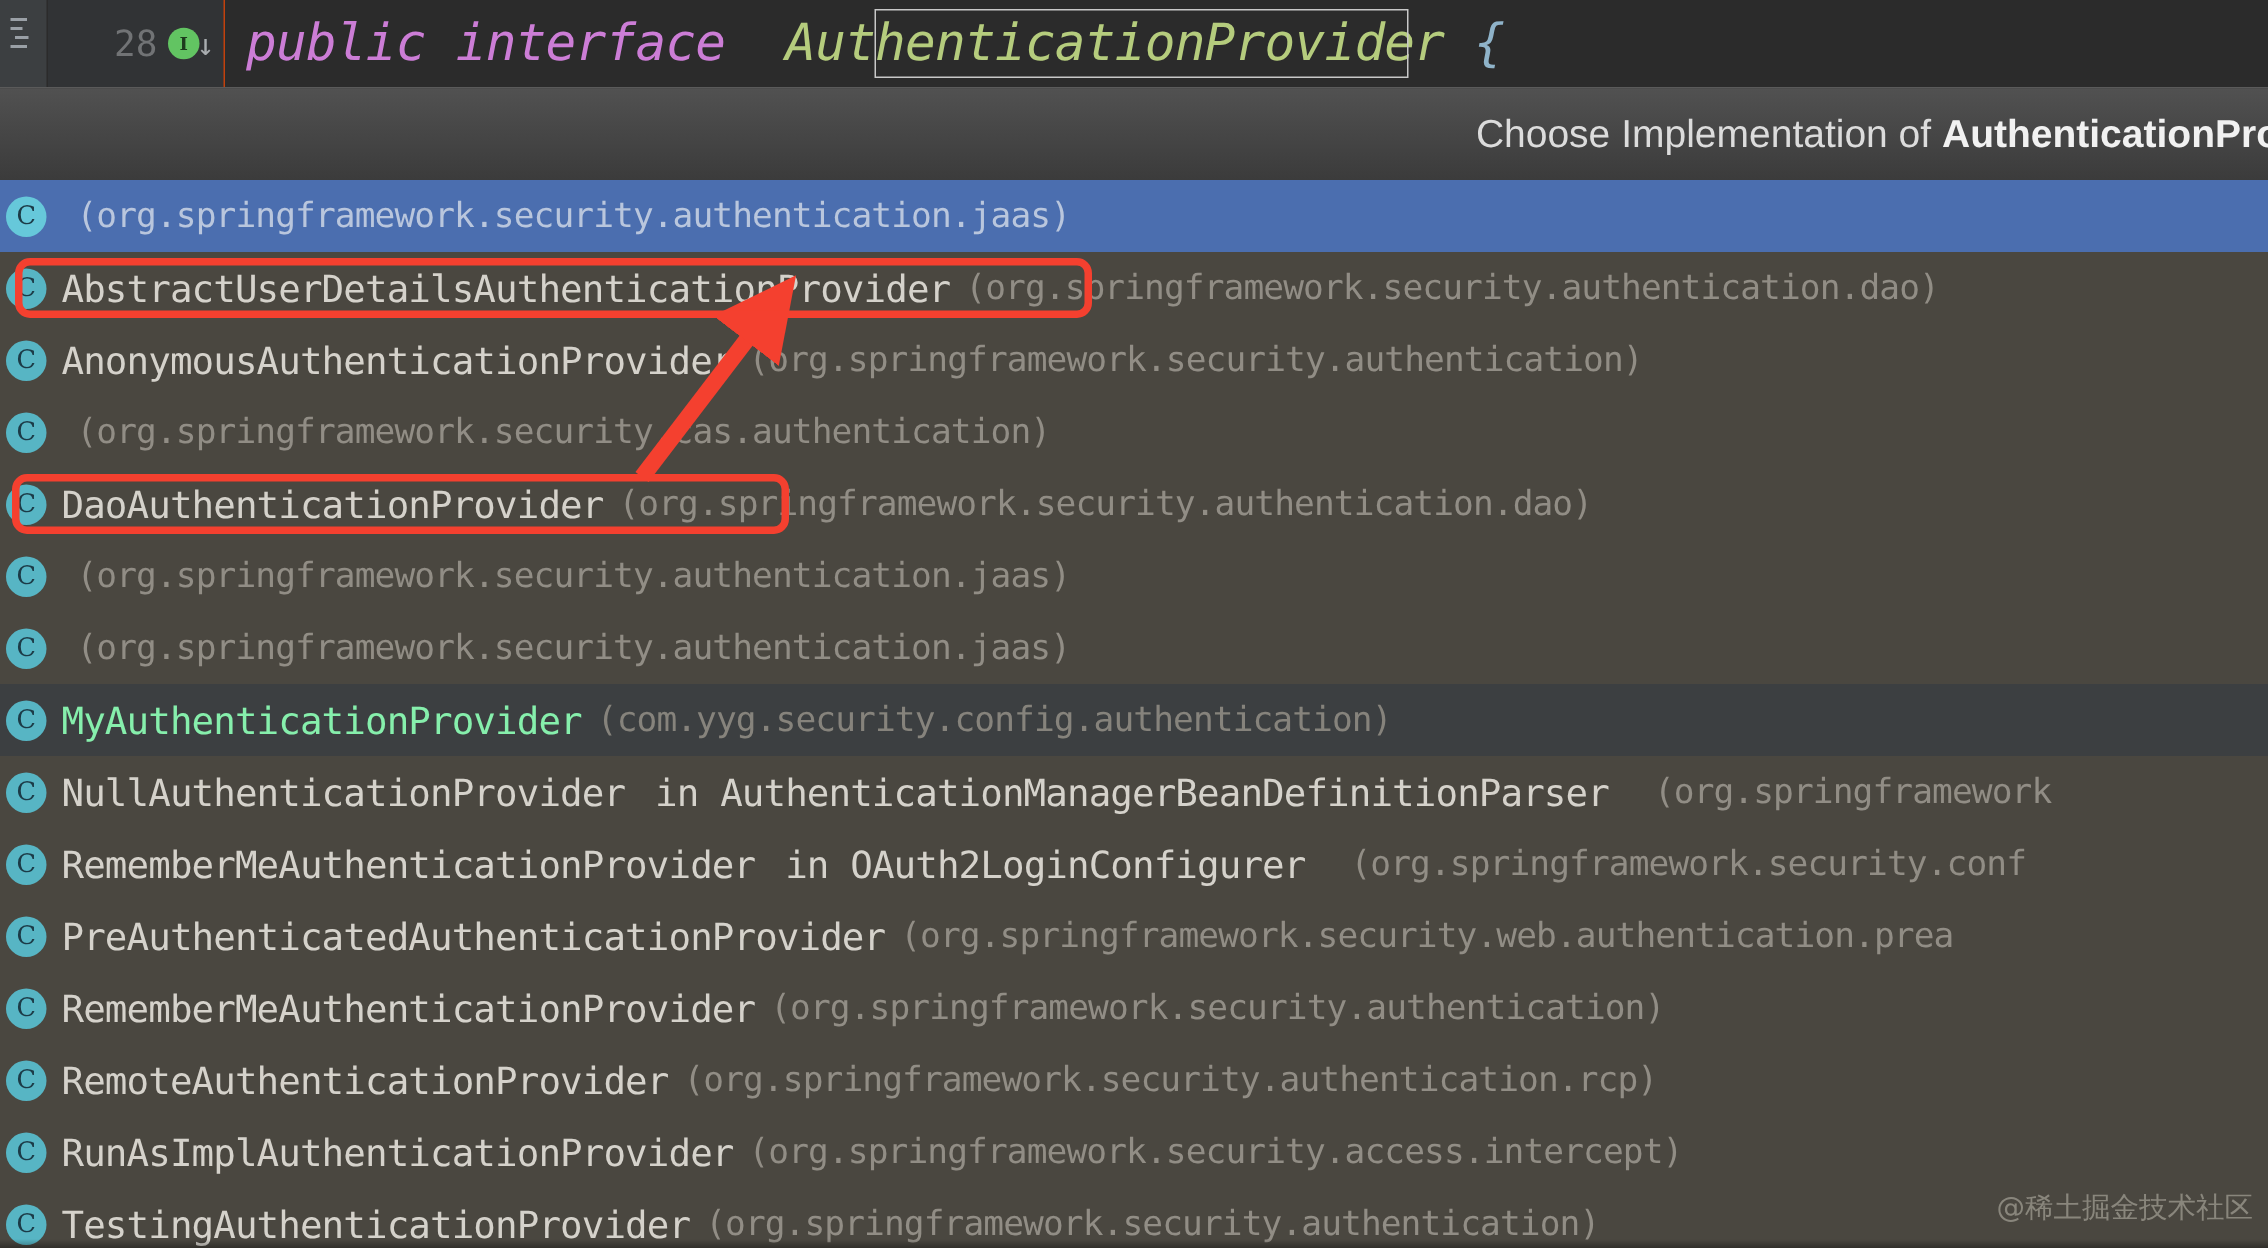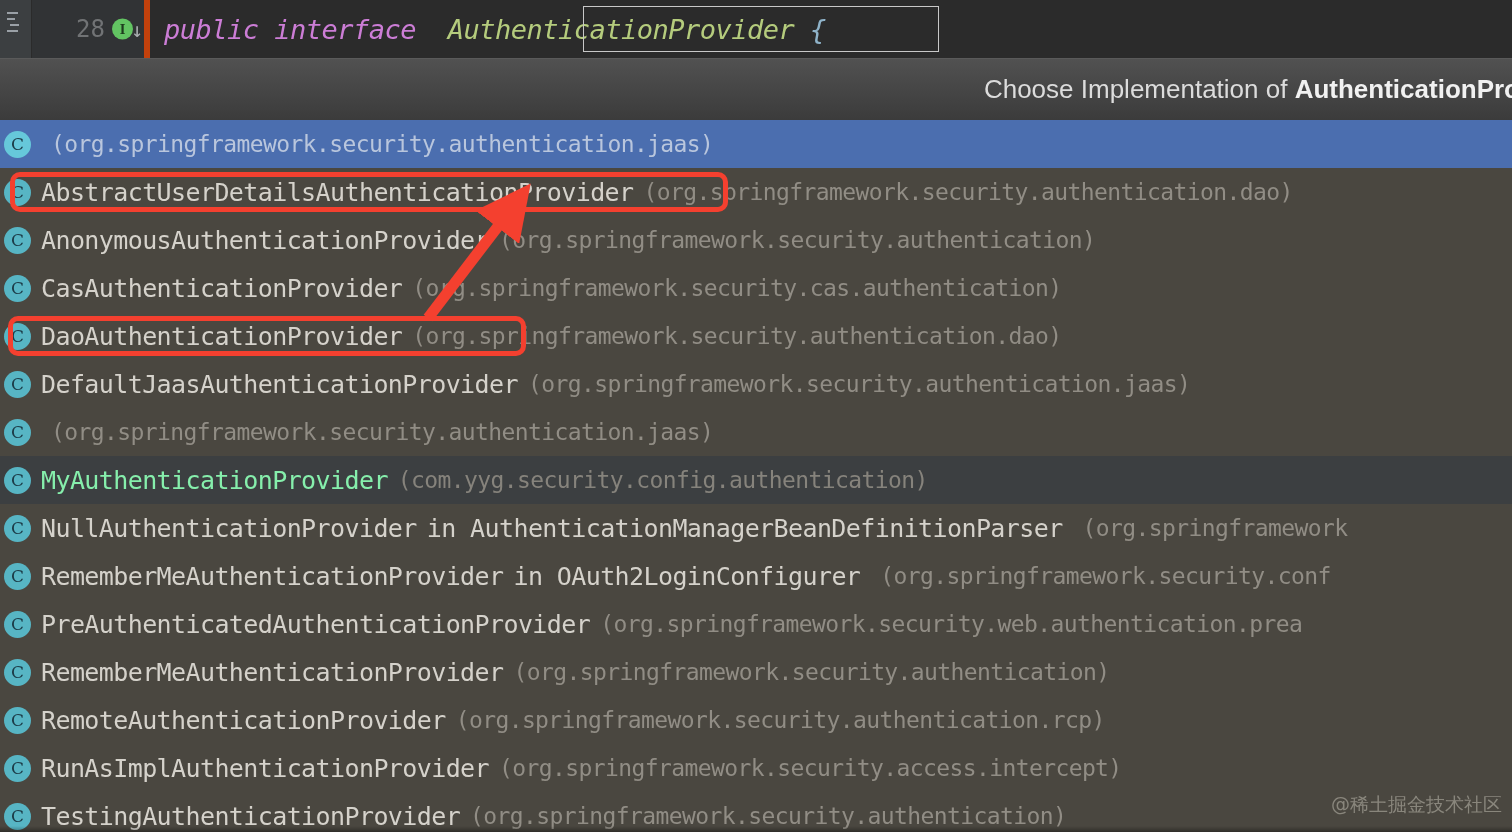--- a/index.html
+++ b/index.html
@@ -11,34 +11,34 @@
   
   .editor-strip{ position:absolute; left:0; top:0; width:1512px; height:58px;
                  background:#2b2b2b; display:flex; align-items:stretch; overflow:hidden; }
 
   .tool-rail{ width:32px; background:#3c3f41; border-right:1px solid #2b2b2b;
               position:relative; }
   .tool-rail .rail-glyph{ position:absolute; left:4px; top:8px; width:22px; height:34px;
               color:#9aa0a6; font-size:13px; line-height:1; }
 
   .gutter{ width:118px; background:#313335; display:flex; align-items:center;
-           position:relative; border-right:6px solid #c2410c; }
+           position:relative; border-right:1px solid #c2410c; }
   .lineno{ position:absolute; left:44px; top:50%; transform:translateY(-50%);
            color:#717375; font-size:24px; font-family:"DejaVu Sans Mono", monospace; }
   .impl-mark{ position:absolute; left:80px; top:50%; transform:translateY(-50%);
               display:flex; align-items:center; }
   .impl-circle{ width:21px; height:21px; border-radius:50%; background:#62c462;
                 display:flex; align-items:center; justify-content:center;
                 color:#1d3b1d; font-size:12px; font-weight:bold;
                 font-family:"DejaVu Serif", serif; }
   .impl-arrow{ margin-left:-2px; color:#a9adb0; font-size:20px; line-height:1; }
 
   .code-area{ flex:1; position:relative; background:#2b2b2b; display:flex;
               align-items:center; padding-left:14px; }
-  .code-line{ font-size:27px; font-style:italic; white-space:pre;
+  .code-line{ font-size:34px; font-style:italic; white-space:pre;
               font-family:"DejaVu Sans Mono", monospace; letter-spacing:-0.5px; }
   .kw{ color:#cc7dd6; }
   .cls-name{ color:#b5cc7d; }
   .brace{ color:#8fb3c9; }
   .ident-box{ position:absolute; left:433px; top:6px; width:356px; height:46px;
               border:1px solid #c8c8c8; pointer-events:none; }
 
   
   .popup-header{ position:absolute; left:0; top:58px; width:1512px; height:62px;
                  background:linear-gradient(180deg,#515151 0%,#474747 45%,#3b3b3b 100%);
@@ -62,21 +62,21 @@
           background:#57b5c4; display:flex; align-items:center; justify-content:center;
           color:#1c3b47; font-size:17px; font-family:"DejaVu Serif", serif;
           margin-right:10px; }
   .row.sel .cicon{ background:#66c8da; }
 
   .rname{ color:#d5d2cb; font-size:25px; font-family:"DejaVu Sans Mono", monospace;
           letter-spacing:-0.6px; }
   .row.sel .rname{ color:#eef1f5; }
   .row.proj .rname{ color:#86efac; }
   .rin{ color:#d5d2cb; font-size:25px; font-family:"DejaVu Sans Mono", monospace;
-        letter-spacing:-0.6px; margin:0 10px; }
+        letter-spacing:-0.6px; margin:0 20px; }
   .rpkg{ color:#918d85; font-size:23px; font-family:"DejaVu Sans Mono", monospace;
          letter-spacing:-0.6px; margin-left:10px;text-align:right; }
   .row.sel .rpkg{ color:#b9c6dd; }
   .row.proj .rpkg{ color:#86837c; }
 
   
   .anno{ position:absolute; pointer-events:none; }
   .anno-box{ border:5px solid #f4402f; border-radius:10px; }
   .anno-arrow{ left:0; top:0; }
 
@@ -134,31 +134,29 @@
         <span class="rname">AbstractUserDetailsAuthenticationProvider</span>
         <span class="rpkg">(org.springframework.security.authentication.dao)</span>
       </div>
       <div class="row">
         <span class="cicon">C</span>
         <span class="rname">AnonymousAuthenticationProvider</span>
         <span class="rpkg">(org.springframework.security.authentication)</span>
       </div>
       <div class="row">
         <span class="cicon">C</span>
-        <span class="rname">CasAuthenticationProvider</span>
         <span class="rpkg">(org.springframework.security.cas.authentication)</span>
       </div>
       <div class="row">
         <span class="cicon">C</span>
         <span class="rname">DaoAuthenticationProvider</span>
         <span class="rpkg">(org.springframework.security.authentication.dao)</span>
       </div>
       <div class="row">
         <span class="cicon">C</span>
-        <span class="rname">DefaultJaasAuthenticationProvider</span>
         <span class="rpkg">(org.springframework.security.authentication.jaas)</span>
       </div>
       <div class="row">
         <span class="cicon">C</span>
         <span class="rpkg">(org.springframework.security.authentication.jaas)</span>
       </div>
       <div class="row proj">
         <span class="cicon">C</span>
         <span class="rname">MyAuthenticationProvider</span>
         <span class="rpkg">(com.yyg.security.config.authentication)</span>

